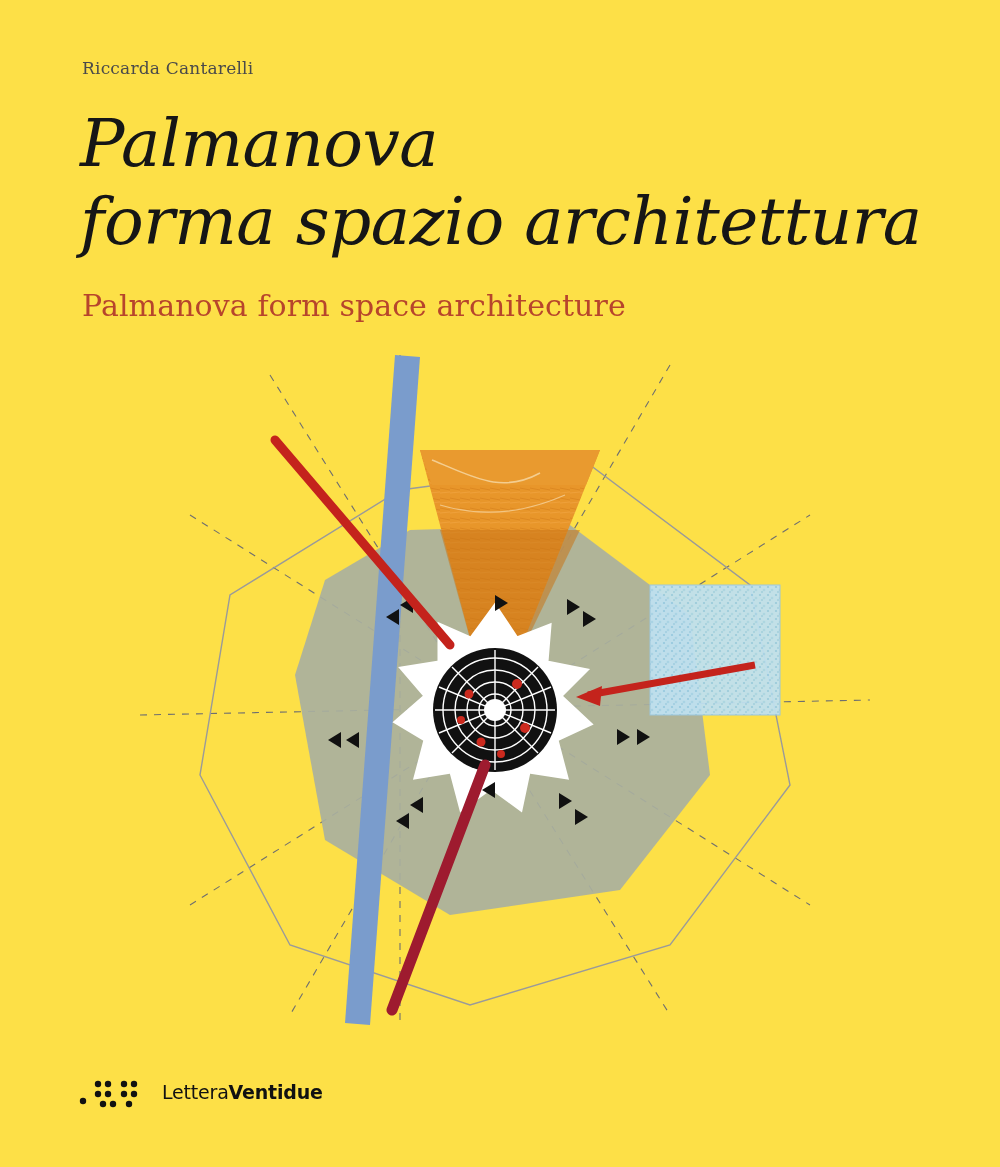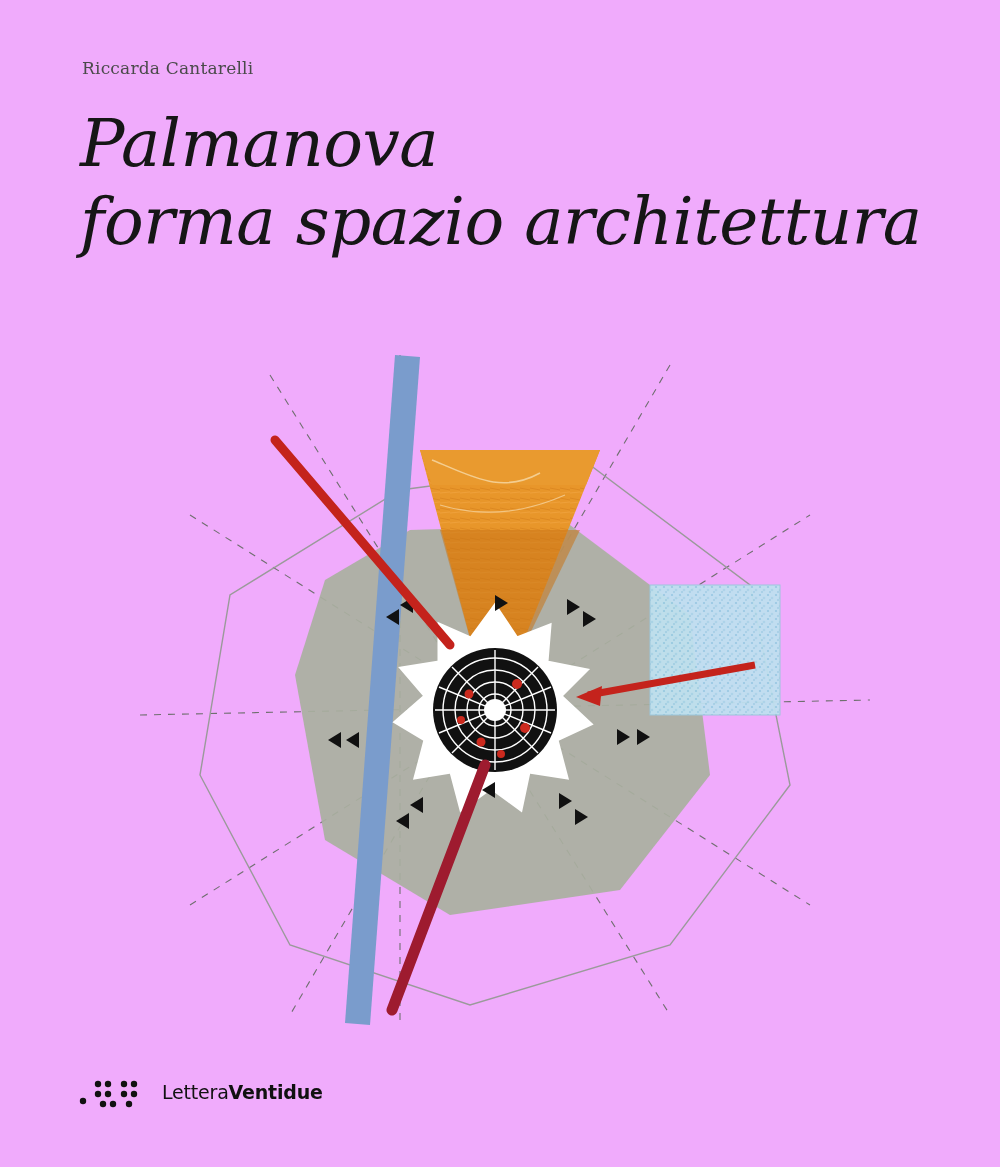--- a/index.html
+++ b/index.html
@@ -11,21 +11,21 @@
     width: 1000px;
     height: 1167px;
     position: relative;
     overflow: hidden;
     font-family: "Liberation Serif", serif;
   }
 
   .cover {
     position: absolute;
     inset: 0;
-    background: #f0abfc;
+    background: #fde047;
   }
 
   .author {
     position: absolute;
     left: 82px;
     top: 58px;
     font-family: "DejaVu Serif", serif;
     font-size: 17px;
     color: #4a4a4a;
     letter-spacing: 0.2px;
@@ -88,20 +88,21 @@
 
 <div class="cover">
 
   <div class="author">Riccarda Cantarelli</div>
 
   <div class="title-block">
     <div class="title-line">Palmanova</div>
     <div class="title-line">forma spazio architettura</div>
   </div>
 
+  <div class="subtitle">Palmanova form space architecture</div>
 
   <div class="artwork">
     <svg width="790" height="690" viewBox="0 0 790 690" xmlns="http://www.w3.org/2000/svg">
       <defs>
         <pattern id="bluetex" width="8" height="8" patternUnits="userSpaceOnUse">
           <rect width="8" height="8" fill="#bfe0ef"></rect>
           <circle cx="2" cy="2" r="1.1" fill="#94c9e2"></circle>
           <circle cx="6" cy="5" r="1.3" fill="#a9d5e8"></circle>
           <circle cx="4" cy="7" r="0.8" fill="#86c0dc"></circle>
         </pattern>

